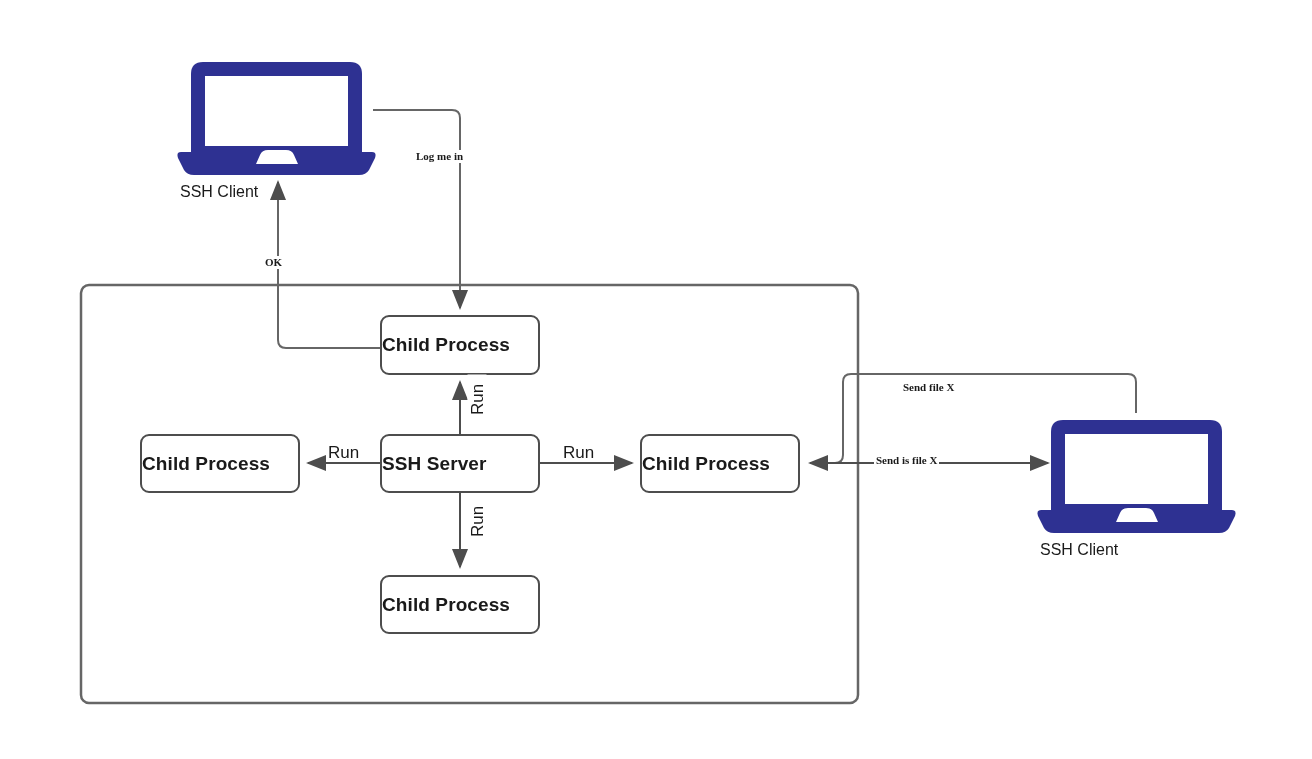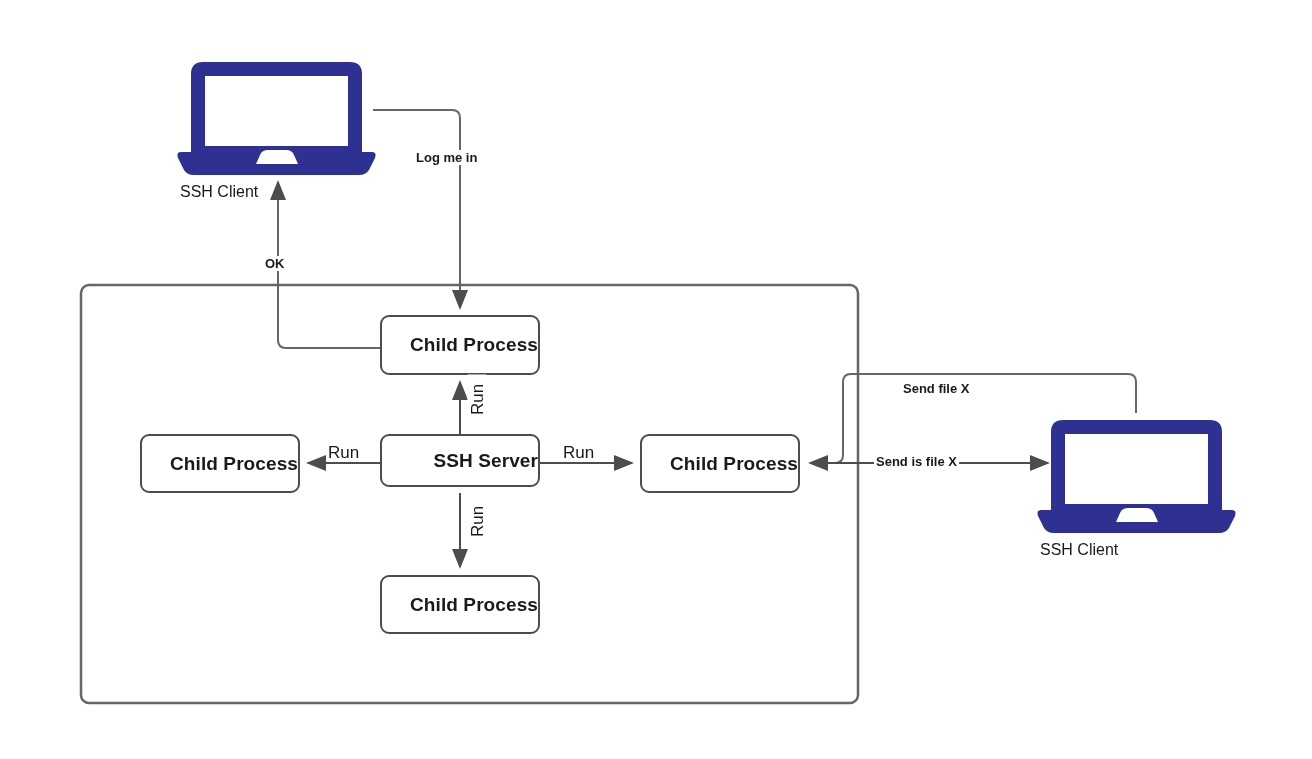--- a/index.html
+++ b/index.html
@@ -25,39 +25,40 @@
     height: 759px;
   }
   .node-box {
     position: absolute;
     box-sizing: border-box;
     border: 2px solid #4d4d4d;
     border-radius: 9px;
     background: #ffffff;
     display: flex;
     align-items: center;
-    justify-content: flex-end;
+    justify-content: flex-start;
     color: #1a1a1a;
     font-weight: bold;
     font-size: 19px;
     letter-spacing: 0.1px;
     white-space: nowrap;
   }
   .edge-label {
     position: absolute;
     background: #ffffff;
     color: #1a1a1a;
     font-size: 17px;
     line-height: 1;
     white-space: nowrap;
     padding: 1px 2px;
   }
   .edge-label.bold {
     font-weight: bold;
-    font-size: 13px;
+    font-size: 11px;
+    font-family: Liberation Serif, serif;
   }
   .edge-label.vertical {
     transform-origin: center center;
     transform: rotate(-90deg);
   }
   .device-label {
     position: absolute;
     color: #1a1a1a;
     font-size: 16px;
     white-space: nowrap;
@@ -112,21 +113,21 @@
   </svg>
 
   <div class="node-box" style="left:380px; top:315px; width:160px; height:60px;">
     <span>Child Process</span>
   </div>
 
   <div class="node-box" style="left:140px; top:434px; width:160px; height:59px;">
     <span>Child Process</span>
   </div>
 
-  <div class="node-box" style="left:380px; top:434px; width:160px; height:53px;">
+  <div class="node-box" style="left:380px; top:434px; width:160px; height:59px;">
     <span>SSH Server</span>
   </div>
 
   <div class="node-box" style="left:640px; top:434px; width:160px; height:59px;">
     <span>Child Process</span>
   </div>
 
   <div class="node-box" style="left:380px; top:575px; width:160px; height:59px;">
     <span>Child Process</span>
   </div>

